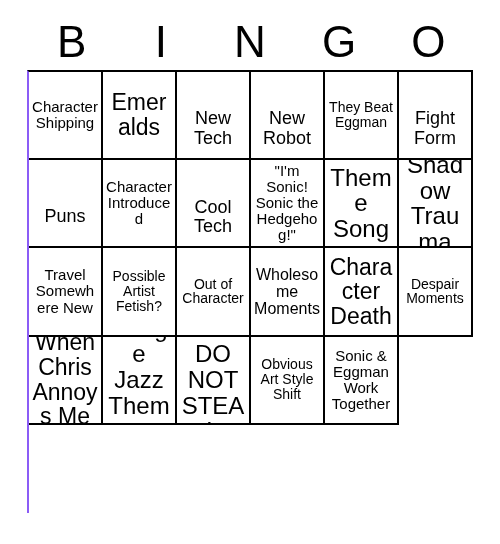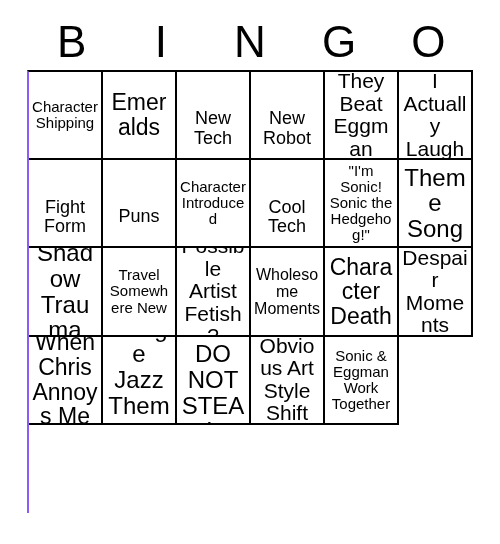--- a/index.html
+++ b/index.html
@@ -62,21 +62,21 @@
   .cell-text {
     display: block;
     width: 100%;
     line-height: 1.07;
     color: #000000;
     word-wrap: break-word;
   }
   
   .fs-xl  { font-size: 18px; margin-top: 27px; }
   .fs-lg  { font-size: 24px; }
-  .fs-md  { font-size: 21px; }
+  .fs-md  { font-size: 14px; }
   .fs-sm  { font-size: 23px; }
   .fs-xs  { font-size: 15px; }
   .fs-xxs { font-size: 16px; }
 </style>
 </head>
 <body>
 
 <div id="card">
 
   <div id="header-row">
@@ -99,23 +99,20 @@
       <span class="cell-text fs-xl">New Tech</span>
     </div>
     <div class="cell">
       <span class="cell-text fs-xl">New Robot</span>
     </div>
     <div class="cell">
       <span class="cell-text fs-md">They Beat Eggman</span>
     </div>
 
     <div class="cell">
-      <span class="cell-text fs-md">I Actually Laugh</span>
-    </div>
-    <div class="cell">
       <span class="cell-text fs-xl">Fight Form</span>
     </div>
     <div class="cell">
       <span class="cell-text fs-xl">Puns</span>
     </div>
     <div class="cell">
       <span class="cell-text fs-xs">Character Introduced</span>
     </div>
     <div class="cell">
       <span class="cell-text fs-xl">Cool Tech</span>
@@ -129,20 +126,23 @@
     </div>
     <div class="cell">
       <span class="cell-text fs-lg">Shadow Trauma</span>
     </div>
     <div class="cell">
       <span class="cell-text fs-xs">Travel Somewhere New</span>
     </div>
 
     <div class="cell">
       <span class="cell-text fs-md">Possible Artist Fetish?</span>
+    </div>
+    <div class="cell">
+      <span class="cell-text fs-md">Out of Character</span>
     </div>
     <div class="cell">
       <span class="cell-text fs-xxs">Wholesome Moments</span>
     </div>
     <div class="cell">
       <span class="cell-text fs-sm">Character Death</span>
     </div>
     <div class="cell">
       <span class="cell-text fs-md">Despair Moments</span>
     </div>

